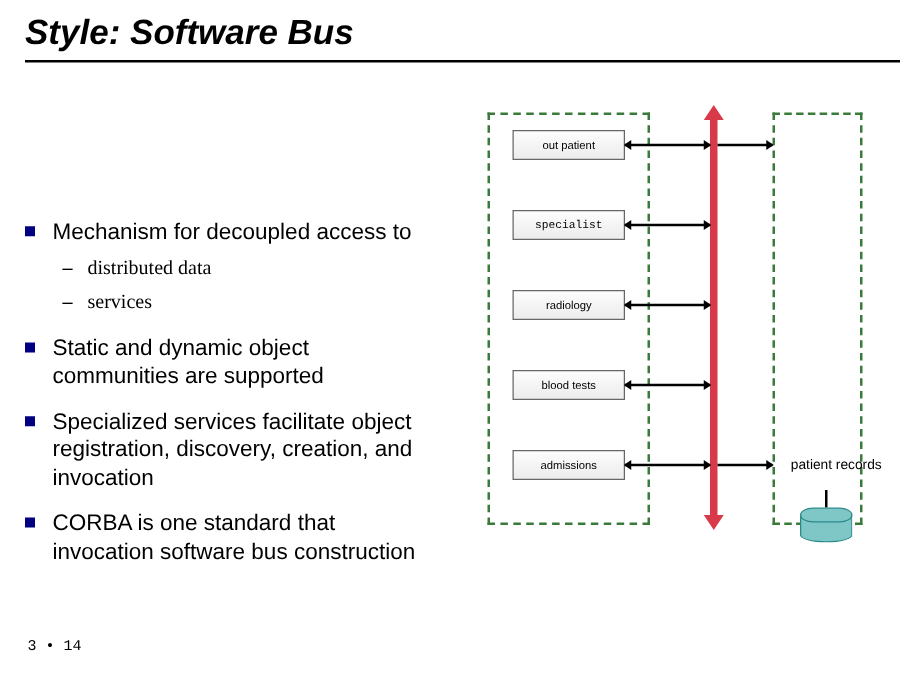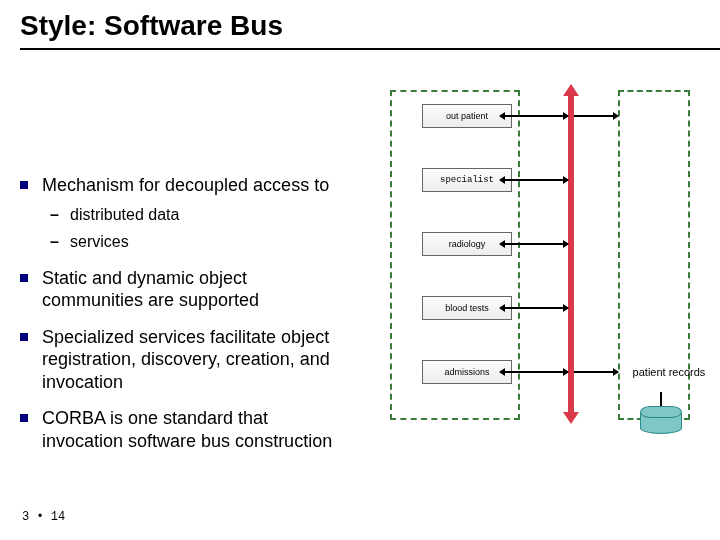--- a/index.html
+++ b/index.html
@@ -1,36 +1,36 @@
 <!DOCTYPE html>
 <html><head>
 <meta charset="utf-8">
 <style>
   * { box-sizing: border-box; margin: 0; padding: 0; }
   html, body { width: 720px; height: 540px; background: #fff; font-family: Arial, Helvetica, sans-serif; color: #000; }
   .slide { width: 720px; height: 540px; position: relative; }
 
   .title-block { position: absolute; left: 20px; top: 10px; right: 0; }
-  .title-text { font-size: 28px; font-weight: bold; color: #000; padding-bottom: 4px; }
+  .title-text { font-size: 28px; font-style: italic; font-weight: bold; color: #000; padding-bottom: 4px; }
   .title-rule { border: 0; border-top: 2px solid #000; margin-top: 2px; width: 700px; }
 
   .body-row { position: absolute; left: 20px; top: 86px; display: flex; flex-direction: row; align-items: flex-end; }
   .text-col { width: 330px; }
   .bullets { list-style: none; }
   .bullets > li { position: relative; padding-left: 22px; font-size: 18px; line-height: 1.25; margin-bottom: 14px; }
   .bullets > li:before { content: ""; position: absolute; left: 0; top: 7px; width: 8px; height: 8px; background: #000080; }
-  .subs { list-style: none; margin-top: 8px; }
+  .subs { list-style: none; margin-top: 8px; font-family: Liberation Serif, serif; }
   .subs > li { position: relative; padding-left: 28px; font-size: 16px; line-height: 1.3; margin-bottom: 6px; }
   .subs > li:before { content: "\2013"; position: absolute; left: 8px; top: 0; font-weight: bold; }
 
   .diagram-col { position: relative; width: 350px; height: 380px; }
 
   .left-group { position: absolute; left: 40px; top: 4px; width: 130px; height: 330px; border: 2px dashed #3a7a3a; background: #fff; }
 
-  .node { position: absolute; width: 90px; height: 24px; border: 1px solid #666; background: linear-gradient(#fdfdfd,#ececec); font-size: 9px; display: flex; align-items: center; justify-content: center; text-align: center; margin-left: 12px; }
+  .node { position: absolute; width: 90px; height: 24px; border: 1px solid #666; background: linear-gradient(#fdfdfd,#ececec); font-size: 9px; display: flex; align-items: center; justify-content: center; text-align: center; }
   .node-inner { pointer-events: none; }
 
   .bus-line { position: absolute; left: 221px; top: 0; width: 0; height: 336px; }
   .bus-line .shaft { position: absolute; left: -3px; top: 8px; width: 6px; height: 320px; background: #d83a4a; }
   .bus-line .ah-up { position: absolute; left: -8px; top: -2px; width: 0; height: 0; border-left: 8px solid transparent; border-right: 8px solid transparent; border-bottom: 12px solid #d83a4a; }
   .bus-line .ah-dn { position: absolute; left: -8px; top: 326px; width: 0; height: 0; border-left: 8px solid transparent; border-right: 8px solid transparent; border-top: 12px solid #d83a4a; }
 
   .hconn { position: absolute; height: 2px; background: #000; }
   .hconn:after { content: ""; position: absolute; right: -1px; top: -3px; width: 0; height: 0; border-top: 4px solid transparent; border-bottom: 4px solid transparent; border-left: 6px solid #000; }
   .hconn:before { content: ""; position: absolute; left: -1px; top: -3px; width: 0; height: 0; border-top: 4px solid transparent; border-bottom: 4px solid transparent; border-right: 6px solid #000; }

